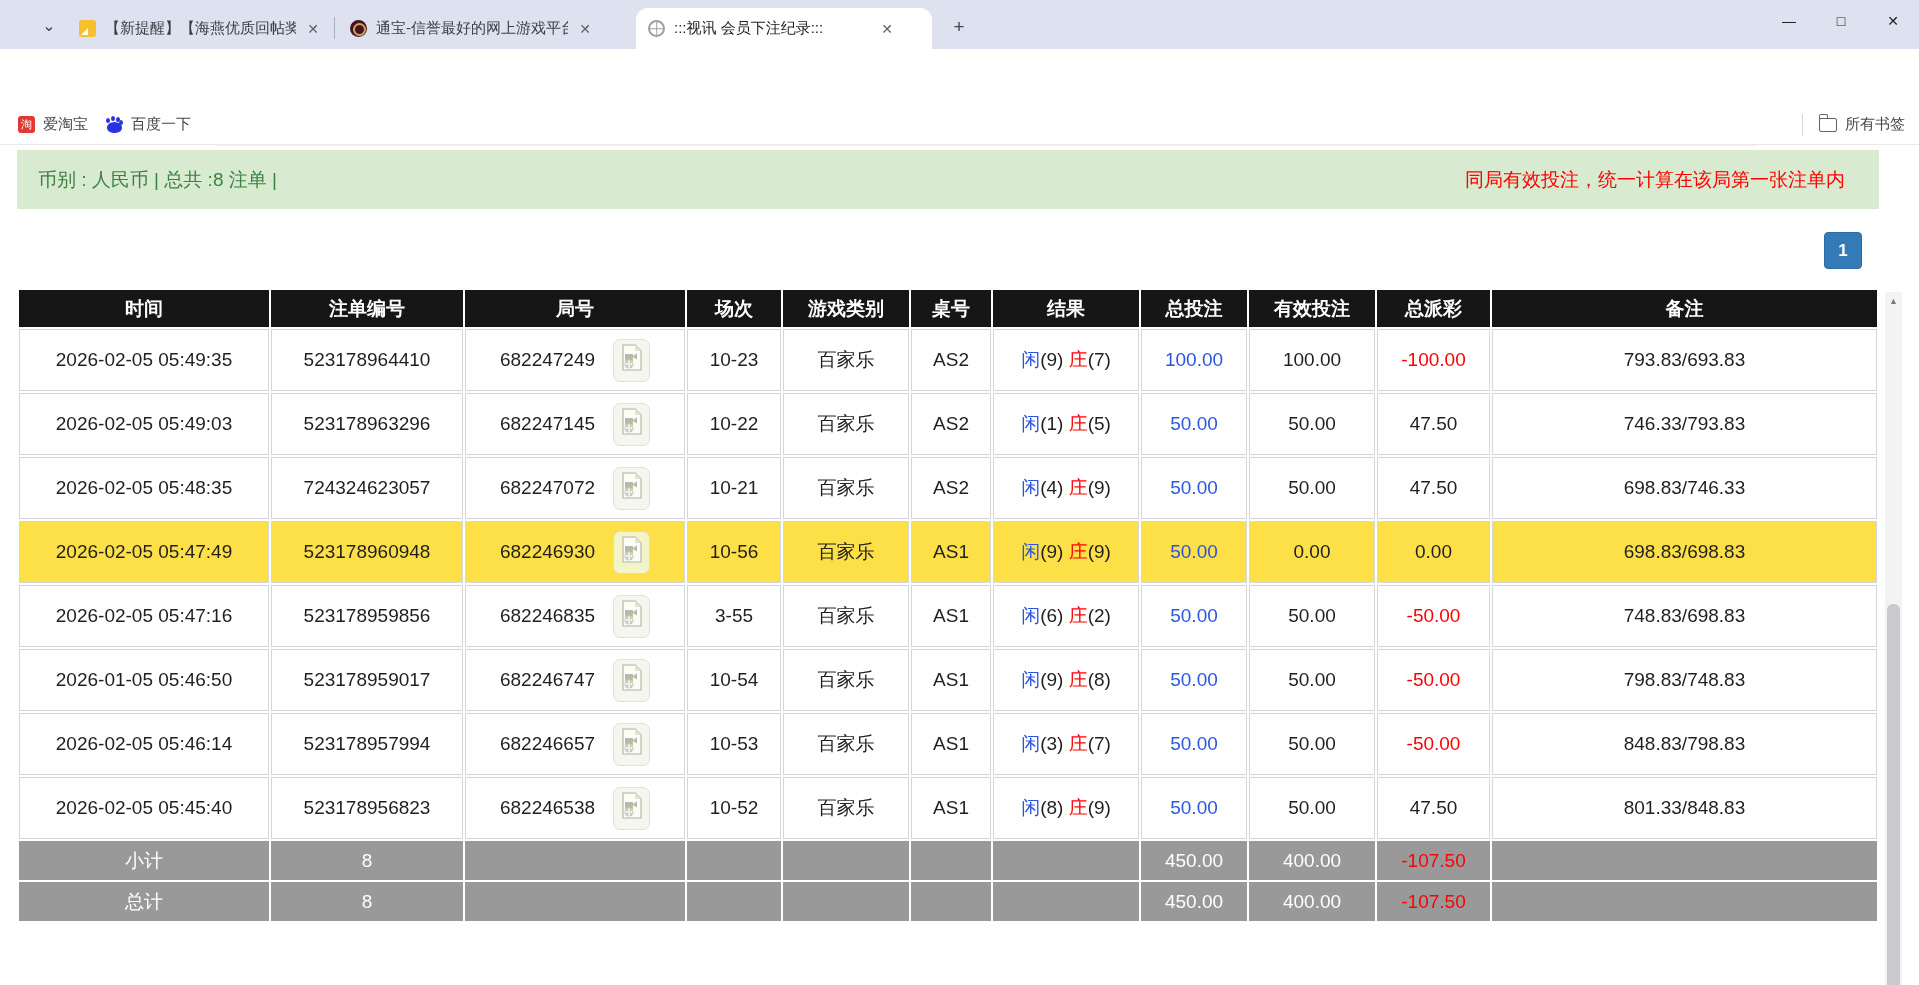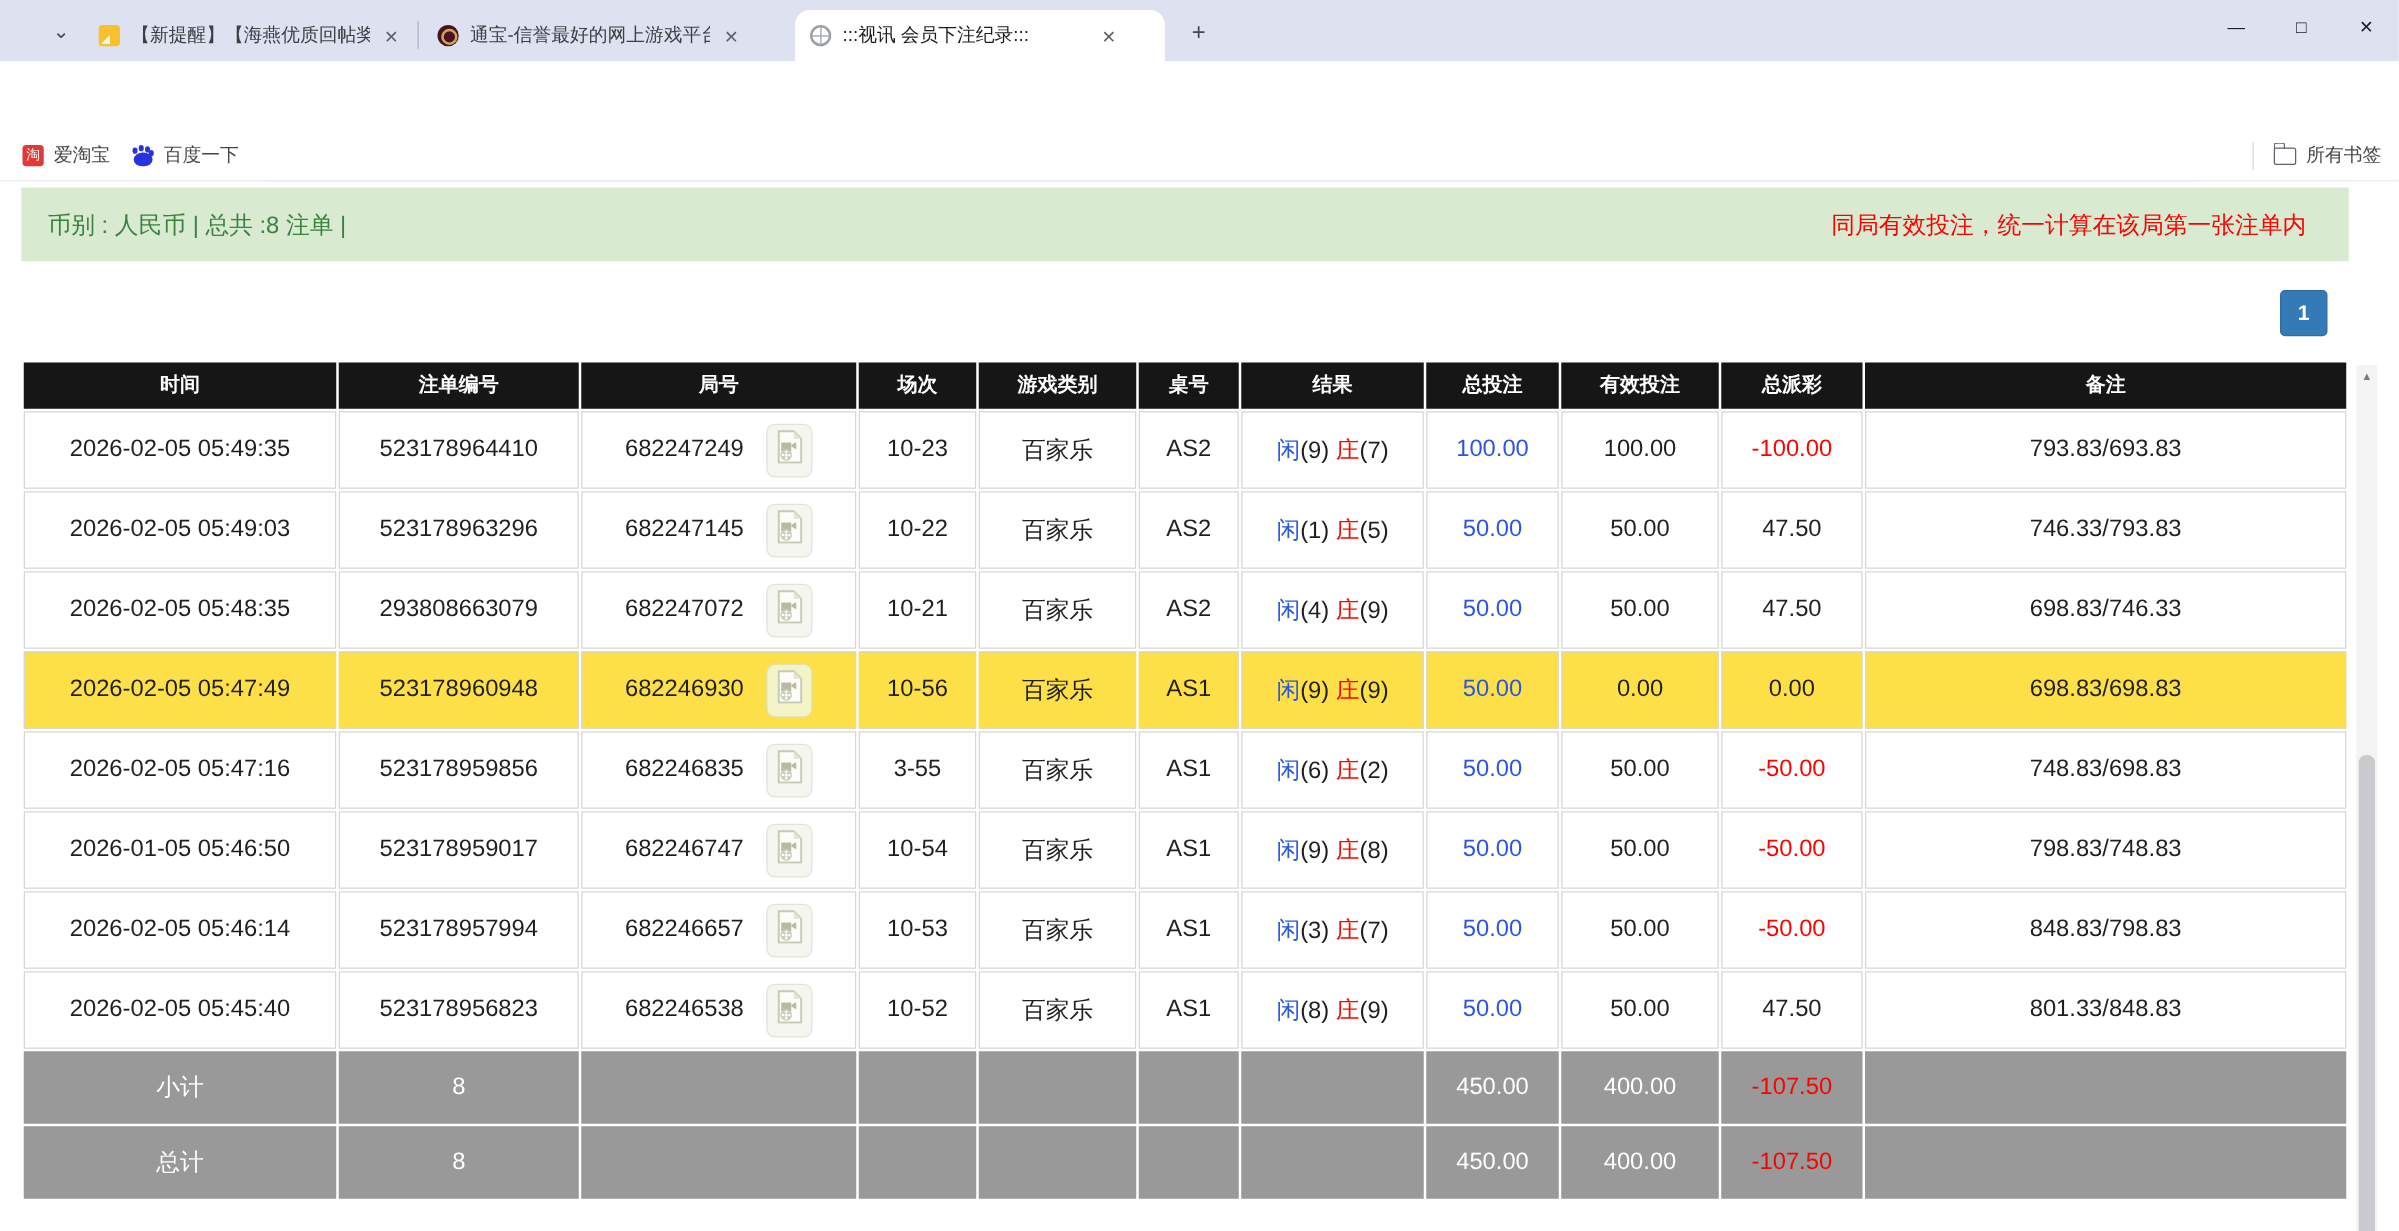--- a/index.html
+++ b/index.html
@@ -68,25 +68,25 @@
   .currency-bar { position:absolute; left:17px; top:4px; width:1862px; height:59px; background:#d8ead0;
     display:flex; align-items:center; }
   .currency-text { color:#3c8142; font-size:19px; padding-left:21px; }
   .notice-text { color:#ff0000; font-size:19px; margin-left:auto; padding-right:34px; }
   .page-btn { position:absolute; left:1824px; top:86px; width:38px; height:37px; background:#337ab7;
     border:1px solid #2e6da4; border-radius:4px; color:#fff; font-size:17px; font-weight:bold;
     display:flex; align-items:center; justify-content:center; cursor:pointer; }
 
   table.bets { position:absolute; left:17px; top:142px; width:1862px; border-collapse:separate;
     border-spacing:2px; table-layout:fixed; background:#fff; }
-  table.bets th { background:#161616; color:#fff; font-size:16px; font-weight:bold; height:37px; text-align:center; }
+  table.bets th { background:#161616; color:#fff; font-size:19px; font-weight:bold; height:37px; text-align:center; }
   table.bets td { background:#fff; border:1px solid #d6d6d6; height:62px; text-align:center;
     font-size:19px; color:#1f1f1f; }
   tr.hl td { background:#fde047; }
-  tr.foot td { background:#999999; border:none; color:#fff; height:58px; }
+  tr.foot td { background:#999999; border:none; color:#fff; height:39px; }
   .c-blue { color:#2a55e0; }
   .c-red { color:#ff0000; }
   .round-wrap { display:flex; align-items:center; justify-content:center; gap:18px; }
   .vid-btn { width:37px; height:43px; background:#f6f6f1; border:1px solid #e2e2d8; border-radius:7px;
     display:inline-flex; align-items:center; justify-content:center; cursor:pointer; }
   tr.hl .vid-btn { background:#f4f4c9; border-color:#e0e0b0; }
 
   
   .scrollbar { position:absolute; right:0; top:146px; width:17px; height:839px; background:#f3f3f3; }
   .sb-arrow { position:absolute; left:0; width:17px; height:17px; color:#7b7b7b; font-size:9px;
@@ -277,21 +277,21 @@
           <td>百家乐</td>
           <td>AS2</td>
           <td><span class="c-blue">闲</span><span>(1)</span> <span class="c-red">庄</span><span>(5)</span></td>
           <td><span class="c-blue">50.00</span></td>
           <td>50.00</td>
           <td>47.50</td>
           <td>746.33/793.83</td>
         </tr>
         <tr>
           <td>2026-02-05 05:48:35</td>
-          <td>293808663079</td>
+          <td>724324623057</td>
           <td>
             <span class="round-wrap">
               <span>682247072</span>
               <span class="vid-btn">
                 <span><svg width="21" height="27" viewBox="0 0 21 27">
                     <path d="M2 1 h12 l6 6 v19 h-18 z" fill="#fdfdf8" stroke="#c9c9b8" stroke-width="1.6"></path>
                     <path d="M14 1 l6 6 h-6 z" fill="#e4e4d4"></path>
                     <rect x="4" y="10" width="8" height="7" fill="#b9b9a6"></rect>
                     <path d="M12 12 l4 -2.5 v6 l-4 -2.5 z" fill="#b9b9a6"></path>
                     <circle cx="8" cy="20" r="4.6" fill="#cdcdbb"></circle>

